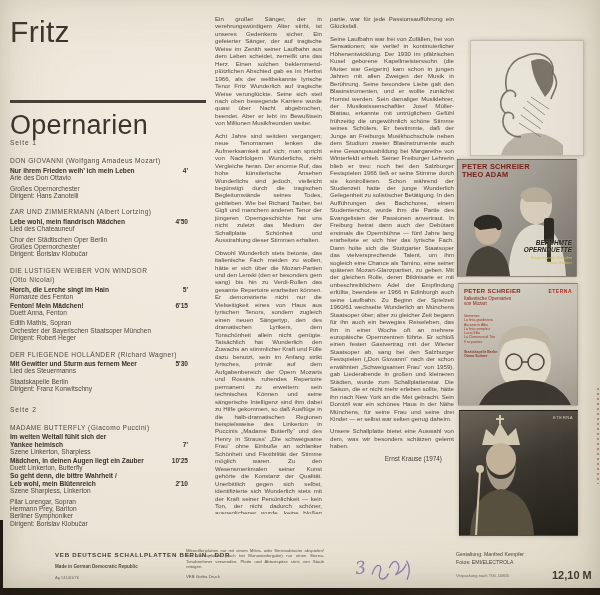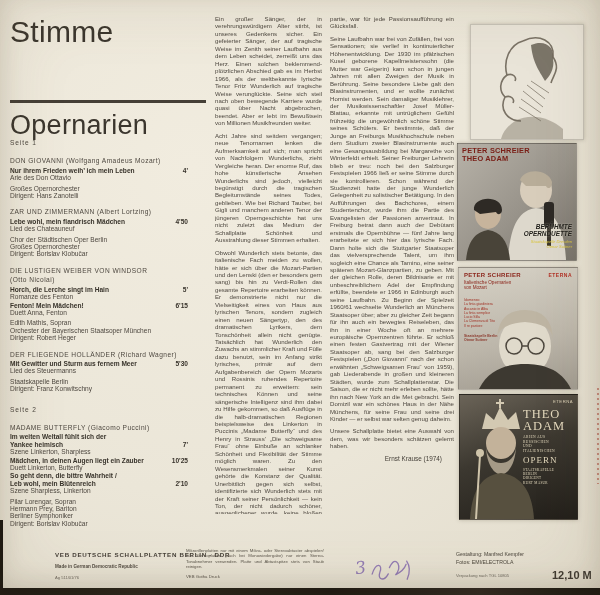--- a/index.html
+++ b/index.html
@@ -31,21 +31,21 @@
   
   .notes-col{position:absolute;top:15px;text-align:justify;font-size:6.1px;line-height:7.45px;
     color:#4e4840;overflow:hidden;}
   .notes-col p{margin:0 0 5px 0;}
   #notes1{left:215px;width:107px;height:499px;}
   #notes2{left:330px;width:124px;height:470px;}
   .signature{text-align:right;padding-right:12px;font-size:6.4px;margin-top:3px;color:#46413a;}
 
   
   .thumb{position:absolute;overflow:hidden;border:1px solid rgba(40,35,25,.18);
-    box-shadow:0 0 4px rgba(60,50,30,.25);}
+    box-shadow:0 0 4px rgba(60,50,30,.25);margin-top:16px;}
   #thumb-sketch{left:470px;top:24px;width:112px;height:114px;background:#e9e4d8;}
   #thumb-duette{left:457px;top:143px;width:118px;height:116px;
     background:linear-gradient(135deg,#b7b2a8 0%,#98938a 55%,#77726a 100%);}
   #thumb-mozart{left:458px;top:267px;width:118px;height:121px;
     background:linear-gradient(170deg,#d6d1c5 0%,#bcb6aa 60%,#a19b90 100%);}
   #thumb-adam{left:459px;top:394px;width:117px;height:124px;
     background:linear-gradient(160deg,#6b6458 0%,#3c3830 45%,#211e19 100%);}
   .thumb svg{position:absolute;left:0;top:0;}
 
   .d-names{position:absolute;left:4px;top:3px;color:#7a2018;font-weight:bold;
@@ -94,21 +94,21 @@
   .left-edge{position:absolute;left:0;top:520px;width:3px;height:75px;background:#17140f;}
   .edge-marks{position:absolute;right:1px;top:388px;width:2px;height:96px;
     background:repeating-linear-gradient(180deg,rgba(170,60,45,.5) 0 2px,transparent 2px 5px);}
 </style>
 </head>
 <body>
 
 <div class="page">
 
   <div class="artist">
-    <div>Stimme</div>
+    <div>Fritz</div>
   </div>
   <div class="rule"></div>
   <div class="album-title">Opernarien</div>
 
   <div class="tracks">
     <div class="side-label">Seite 1</div>
 
     <div class="work">
       <div class="wname">DON GIOVANNI (Wolfgang Amadeus Mozart)</div>
       <div class="trow">
@@ -287,37 +287,20 @@
     <svg width="117" height="124" viewBox="0 0 117 124">
       <path d="M40 4 v9 M36 8 h8" stroke="#d3c9b2" stroke-width="2"></path>
       <path d="M22 34 L26 18 L34 25 L40 12 L48 25 L56 17 L60 34 Z" fill="#d3c9b2"></path>
       <ellipse cx="41" cy="48" rx="15" ry="16" fill="#c3b29a"></ellipse>
       <path d="M26 50 C26 74 56 74 56 50 C56 66 50 78 41 80 C32 78 26 66 26 50 Z" fill="#a59a87"></path>
       <path d="M10 124 C12 92 24 80 41 78 C58 80 72 92 74 124 Z" fill="#57503f"></path>
       <path d="M16 124 L20 60" stroke="#cfc4aa" stroke-width="2"></path>
       <circle cx="20" cy="58" r="4" fill="#cfc4aa"></circle>
     </svg>
     <div class="a-label">ETERNA</div>
-    <div class="a-text">
-      <div class="a-name">THEO</div>
-      <div class="a-name">ADAM</div>
-      <div class="a-sub">
-        <div>ARIEN AUS</div>
-        <div>RUSSISCHEN</div>
-        <div>UND</div>
-        <div>ITALIENISCHEN</div>
-      </div>
-      <div class="a-big">OPERN</div>
-      <div class="a-creds">
-        <div>STAATSKAPELLE</div>
-        <div>BERLIN</div>
-        <div>DIRIGENT</div>
-        <div>KURT MASUR</div>
-      </div>
-    </div>
   </div>
 
   <div class="f-pub">VEB DEUTSCHE SCHALLPLATTEN BERLIN · DDR</div>
   <div class="f-made">Made in German Democratic Republic</div>
   <div class="f-order">Ag 511/01/76</div>
   <div class="f-care">Mikrorillenplatten nur mit einem Mikro- oder Stereoabtaster abspielen! Für Stereoplatten (auch bei Monowiedergabe) nur einen Stereo-Tonabnehmer verwenden. Platte und Abtastspitze stets von Staub reinigen.</div>
   <div class="f-printer">VEB Gotha Druck</div>
   <div class="f-design">Gestaltung: Manfred Kempfer</div>
   <div class="f-photos">Fotos: EMI/ELECTROLA</div>
   <div class="f-pack">Verpackung nach TGL 10805</div>

